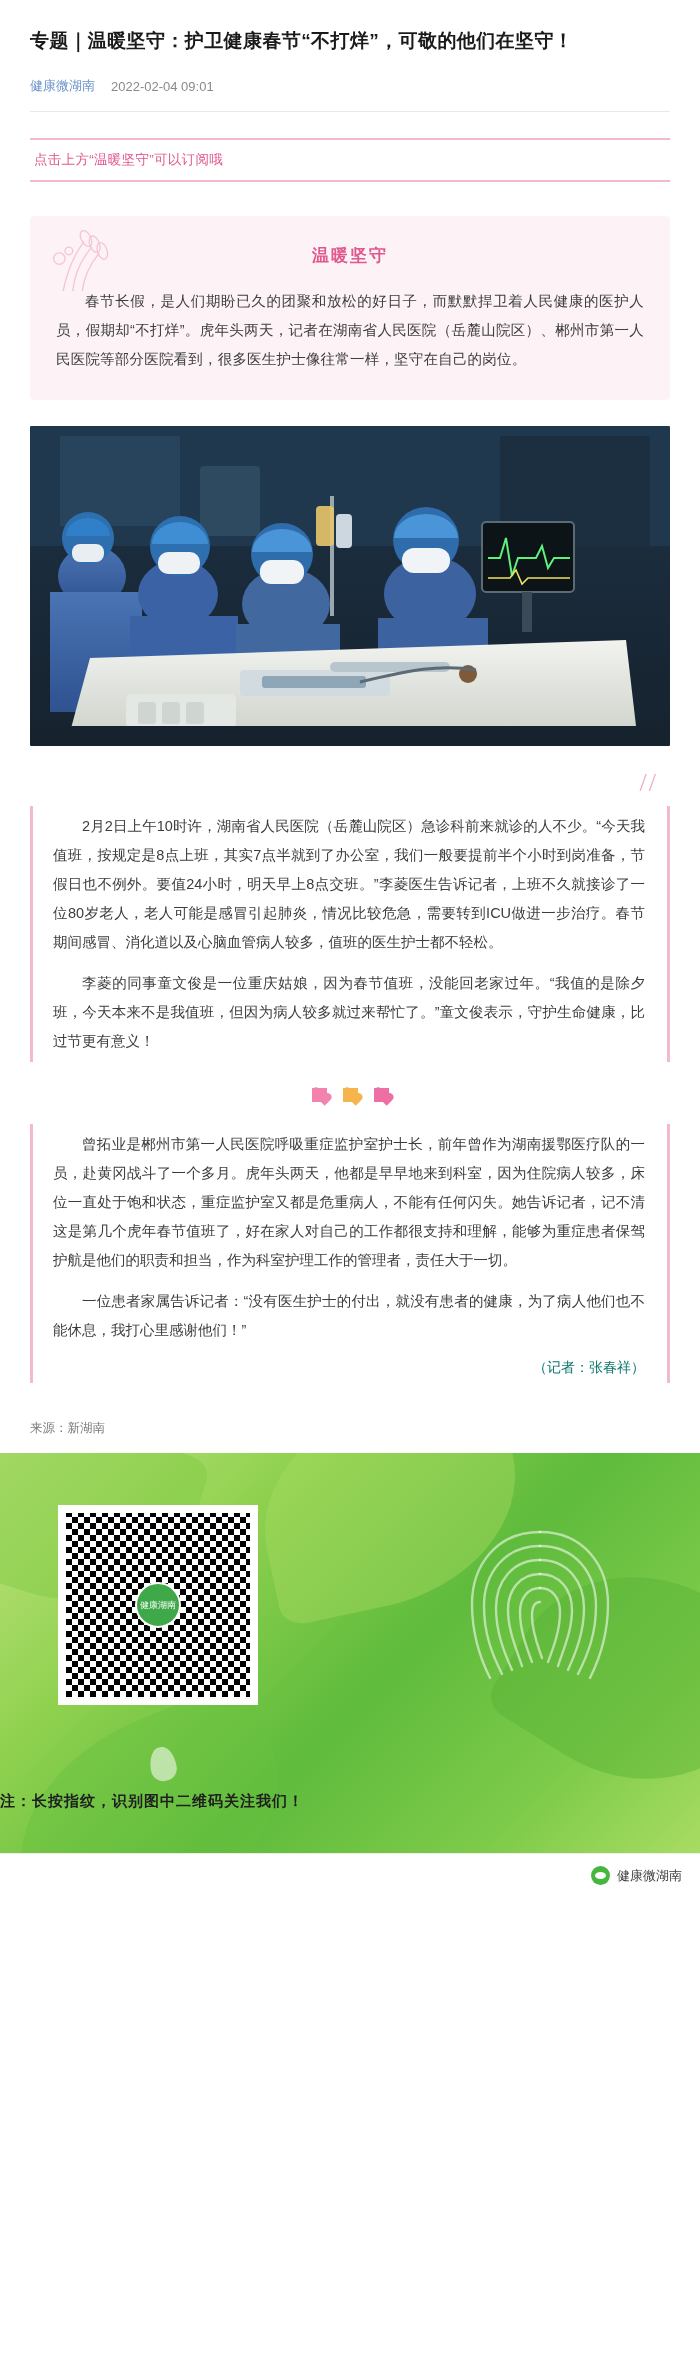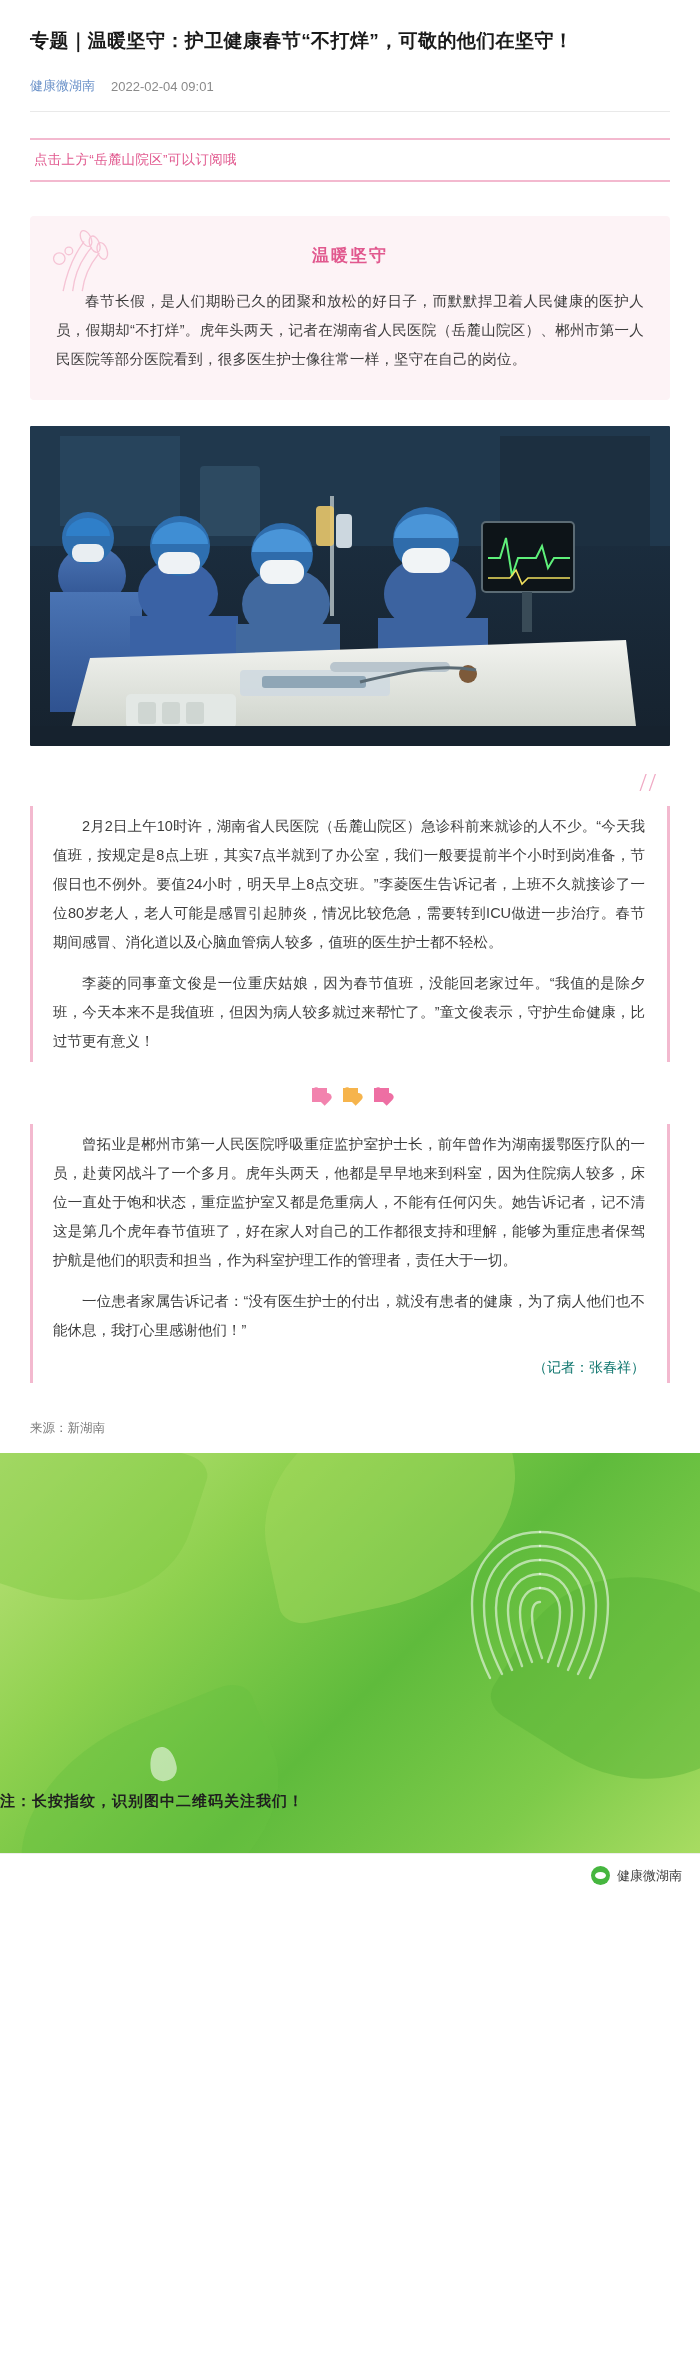--- a/index.html
+++ b/index.html
@@ -270,21 +270,21 @@
   <div class="header">
     <div class="article-title">专题｜温暖坚守：护卫健康春节“不打烊”，可敬的他们在坚守！</div>
     <div class="meta-row">
       <span class="meta-account">健康微湖南</span>
       <span class="meta-date">2022-02-04 09:01</span>
     </div>
   </div>
   <div class="divider"></div>
 
   <div class="subscribe-band">
-    <div class="subscribe-text">点击上方“岳麓山院区”可以订阅哦</div>
+    <div class="subscribe-text">点击上方“温暖坚守”可以订阅哦</div>
   </div>
 
   <div class="intro-card">
     <svg class="intro-deco" viewBox="0 0 90 75" aria-hidden="true">
       <g stroke="#f3b4ca" stroke-width="1.4" fill="none">
         <path d="M20 70 C24 50 30 34 42 18"></path>
         <path d="M30 70 C32 52 38 38 50 24"></path>
         <path d="M40 70 C42 54 48 42 58 30"></path>
         <ellipse cx="44" cy="15" rx="5" ry="9" transform="rotate(-28 44 15)"></ellipse>
         <ellipse cx="53" cy="21" rx="5" ry="9" transform="rotate(-22 53 21)"></ellipse>
@@ -393,20 +393,24 @@
   <div class="source-block">
     <div>来源：新湖南</div>
   </div>
 
   <div class="green-footer">
     <div class="leaf" style="left:-40px;top:-30px;width:230px;height:180px;background:#7fc943;transform:rotate(18deg);"></div>
     <div class="leaf" style="left:260px;top:-50px;width:260px;height:200px;background:#a6da5f;transform:rotate(-12deg);"></div>
     <div class="leaf" style="right:-60px;top:120px;width:240px;height:210px;background:#57b235;transform:rotate(32deg);"></div>
     <div class="leaf" style="left:10px;bottom:-60px;width:280px;height:190px;background:#69c140;transform:rotate(-22deg);"></div>
 
+    <div class="qr">
+      <div class="qr-inner"></div>
+      <div class="qr-center">健康湖南</div>
+    </div>
 
     <svg class="fingerprint" viewBox="0 0 180 200">
       <g fill="none" stroke="#ffffff" stroke-opacity="0.55" stroke-width="2.4" stroke-linecap="round">
         <path d="M90 24 C46 24 22 58 22 96 C22 126 30 150 40 170"></path>
         <path d="M90 38 C54 38 34 66 34 98 C34 126 42 146 52 166"></path>
         <path d="M90 52 C62 52 46 74 46 100 C46 124 54 144 62 162"></path>
         <path d="M90 66 C70 66 58 82 58 102 C58 122 66 140 72 158"></path>
         <path d="M90 80 C78 80 70 90 70 104 C70 122 76 138 82 154"></path>
         <path d="M90 94 C84 94 82 100 82 108 C82 124 88 138 92 150"></path>
         <path d="M90 24 C134 24 158 58 158 96 C158 126 150 150 140 170"></path>

